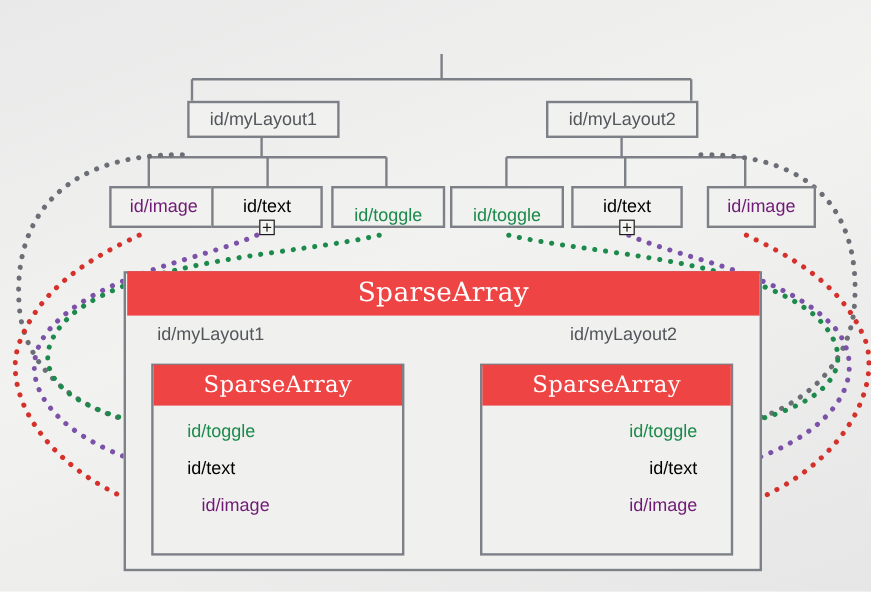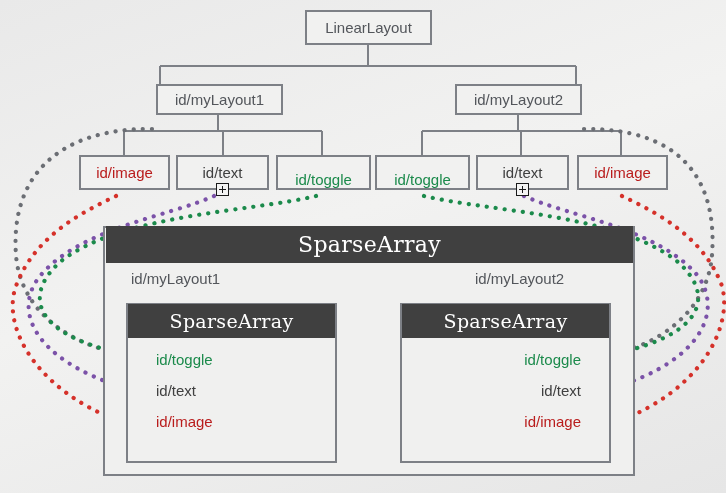--- a/index.html
+++ b/index.html
@@ -14,22 +14,22 @@
   .node{
     position:absolute;
     box-sizing:border-box;
     border:2px solid #7d8086;
     background:#f1f1f0;
     display:flex;align-items:center;justify-content:center;
     font-size:15px;color:#53565b;
     white-space:nowrap;
   }
   .leaf{font-size:15px;}
-  .c-red{color:#b91c1c;}
-  .c-purple{color:#404040;}
+  .c-red{color:#701a75;margin-left:12px;}
+  .c-purple{color:#000000;}
   .c-green{color:#1b8a4b;align-items:flex-end;}
   .plusmark{
     position:absolute;
     width:13px;height:13px;
     box-sizing:border-box;
     border:1px solid #1a1a1a;
     background:#f4f4f3;
   }
   .plusmark:before,.plusmark:after{
     content:"";position:absolute;background:#1a1a1a;
@@ -38,21 +38,21 @@
   .plusmark:after{top:2px;bottom:2px;left:5px;width:1px;}
   .outerbox{
     position:absolute;
     box-sizing:border-box;
     border:2px solid #7d8086;
     background:#f0f0ef;
   }
   .bluebar{
     position:absolute;
     box-sizing:border-box;
-    background:#404040;
+    background:#ef4444;
     color:#ffffff;
     display:flex;align-items:center;justify-content:center;
     font-family:"DejaVu Serif", serif;
     letter-spacing:.3px;
   }
   .grouplabel{
     position:absolute;
     font-size:15px;color:#53565b;
     white-space:nowrap;
   }
@@ -102,23 +102,20 @@
       <path d="M316 196 C 250 212, 120 214, 60 262 C 18 300, 40 340, 140 357" stroke="#1b8a4b"></path>
       <path d="M214 196 C 170 216, 80 228, 40 276 C 8 316, 44 368, 140 392" stroke="#7b52a8"></path>
       <path d="M116 196 C 78 214, 34 238, 16 286 C 0 330, 42 400, 140 428" stroke="#d5312a"></path>
 
       <path d="M424 196 C 492 212, 618 214, 678 262 C 720 300, 698 340, 598 357" stroke="#1b8a4b"></path>
       <path d="M524 196 C 568 216, 658 228, 698 276 C 726 316, 694 368, 598 392" stroke="#7b52a8"></path>
       <path d="M622 196 C 660 214, 704 238, 722 286 C 734 330, 696 400, 598 428" stroke="#d5312a"></path>
     </g>
   </svg>
 
-  <div class="node" style="left:305px;top:10px;width:127px;height:35px;">
-    <span>LinearLayout</span>
-  </div>
 
   <div class="node" style="left:156px;top:84px;width:127px;height:31px;">
     <span>id/myLayout1</span>
   </div>
   <div class="node" style="left:455px;top:84px;width:127px;height:31px;">
     <span>id/myLayout2</span>
   </div>
 
   <div class="node leaf c-red" style="left:79px;top:155px;width:91px;height:35px;">
     <span>id/image</span>

